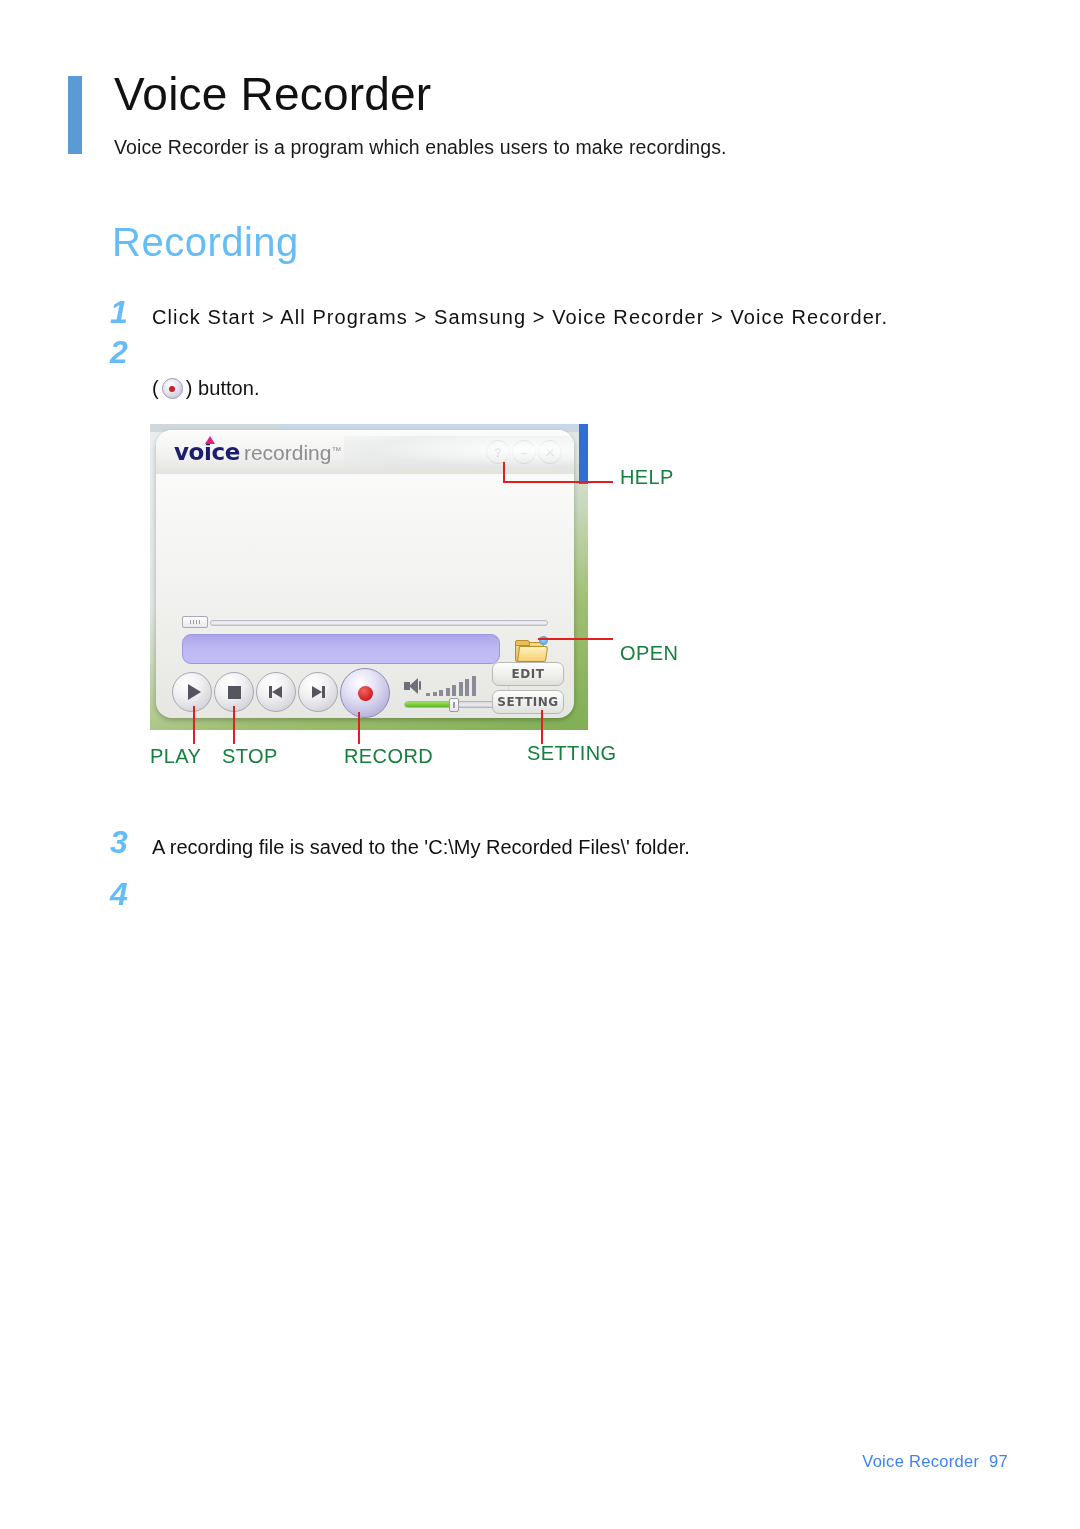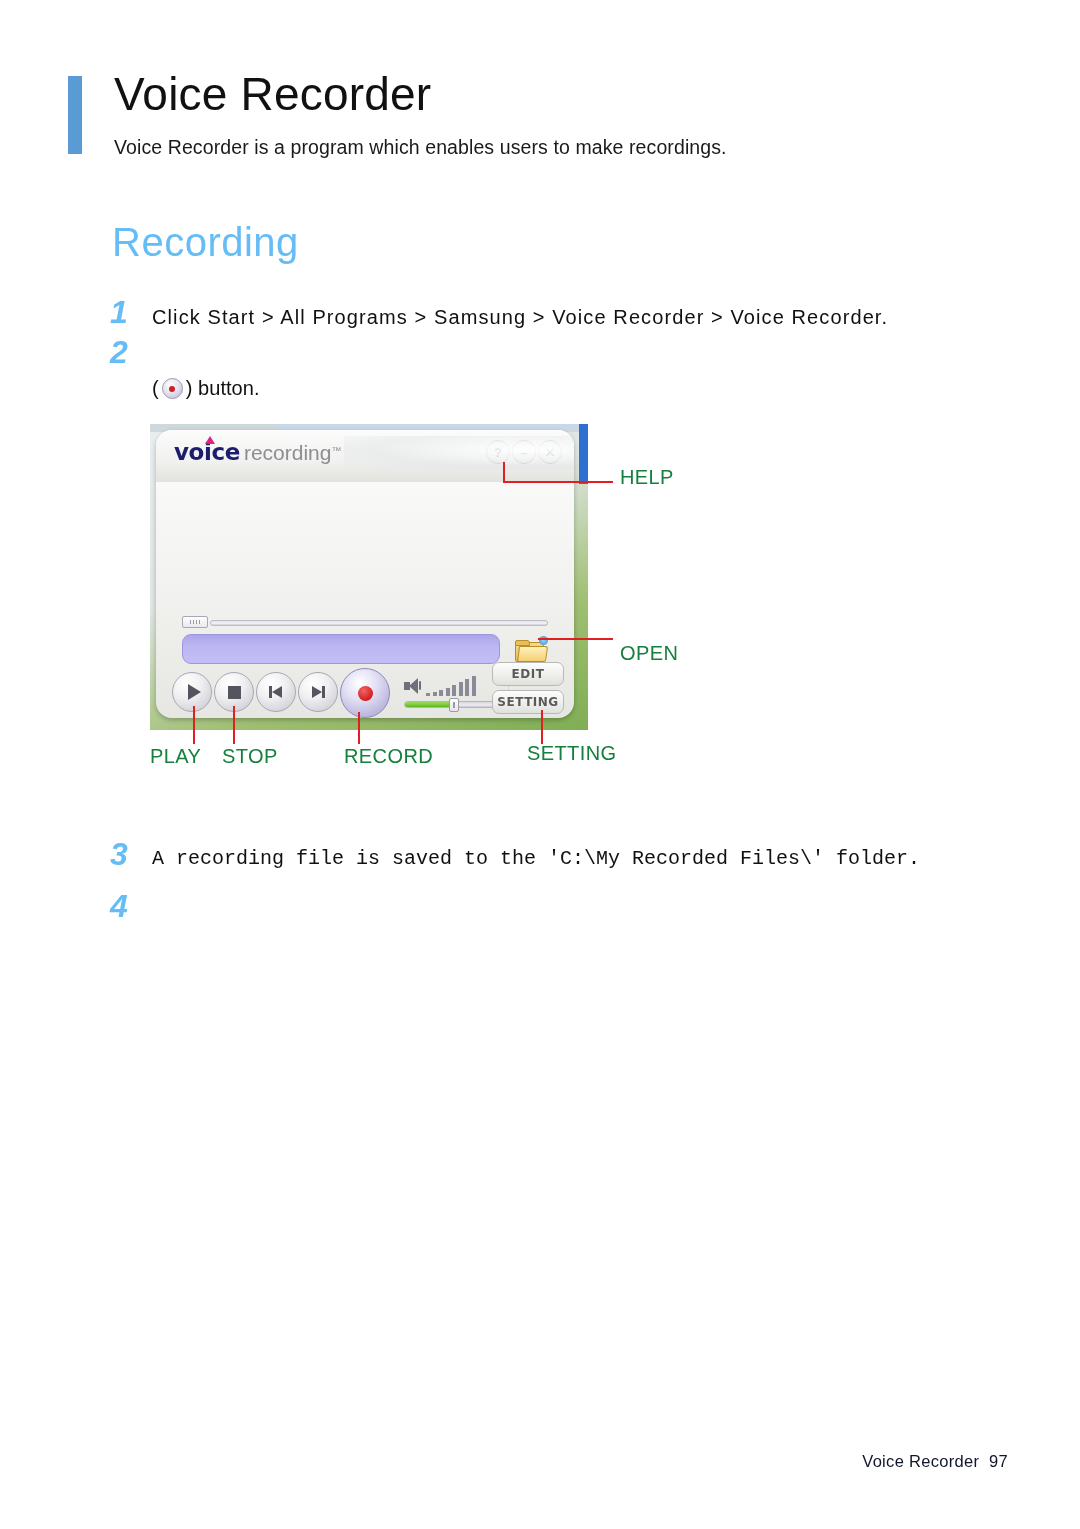--- a/index.html
+++ b/index.html
@@ -83,21 +83,21 @@
   .blue-stripe2{position:absolute;right:9px;top:0;width:300px;height:5px;background:#c8d8ea;}
 
   .app-win{
     position:absolute;left:6px;top:6px;width:418px;height:288px;
     background:linear-gradient(180deg,#fdfdfd 0%,#f2f2f0 55%,#e6e6e2 100%);
     border-radius:16px;
     box-shadow:0 2px 5px rgba(0,0,0,.25);
     overflow:hidden;
   }
   .titlebar{
-    position:absolute;left:0;top:0;width:100%;height:52px;
+    position:absolute;left:0;top:0;width:100%;height:44px;
     background:linear-gradient(180deg,#fcfcfc 0%,#f1f1ef 60%,#e2e2de 100%);
     text-align:center;
   }
   .titlebar::after{
     content:"";position:absolute;right:0;top:6px;width:230px;height:34px;
     background:radial-gradient(ellipse at 80% 40%, rgba(255,255,255,.95) 0%, rgba(225,228,230,.5) 60%, rgba(210,214,218,0) 100%);
   }
   .logo{position:absolute;left:18px;top:9px;height:26px;white-space:nowrap;}
   .logo-voice{
     font-size:23px;font-weight:bold;color:#1d1d6e;letter-spacing:-.4px;
@@ -252,21 +252,21 @@
 
   
   .callout{position:absolute;font-size:20px;color:#15803d;letter-spacing:.4px;white-space:nowrap;}
   .lead{position:absolute;background:#e02020;}
   .lead.h{height:1.6px;}
   .lead.v{width:1.6px;}
 
   
   .footer{
     position:absolute;right:72px;bottom:58px;
-    font-size:16.5px;color:#0f172a;letter-spacing:.3px;white-space:nowrap;
+    font-size:16.5px;color:#3b82f6;letter-spacing:.3px;white-space:nowrap;
   }
 </style>
 </head>
 <body>
 
 <div class="page">
 
   <div class="title-block">
     <div class="accent-bar"></div>
     <div class="page-title">Voice Recorder</div>
@@ -401,21 +401,21 @@
   <div class="lead v" style="left:358px;top:712px;height:32px;"></div>
   <div class="callout" style="left:344px;top:745px;">RECORD</div>
 
   <div class="lead v" style="left:541px;top:710px;height:34px;"></div>
   <div class="callout" style="left:527px;top:742px;">SETTING</div>
 
   <div class="steps" style="top:816px;">
 
     <div class="step">
       <div class="step-num">3</div>
-      <div class="note" style="margin-top:28px;font-family:Liberation Mono, monospace;">A recording file is saved to the 'C:\My Recorded Files\' folder.</div>
+      <div class="note" style="margin-top:16px;">A recording file is saved to the 'C:\My Recorded Files\' folder.</div>
     </div>
 
     <div class="step" style="margin-top:22px;">
       <div class="step-num">4</div>
     </div>
 
   </div>
 
   <div class="footer">
     <span>Voice Recorder</span>&nbsp;&nbsp;<span>97</span>

